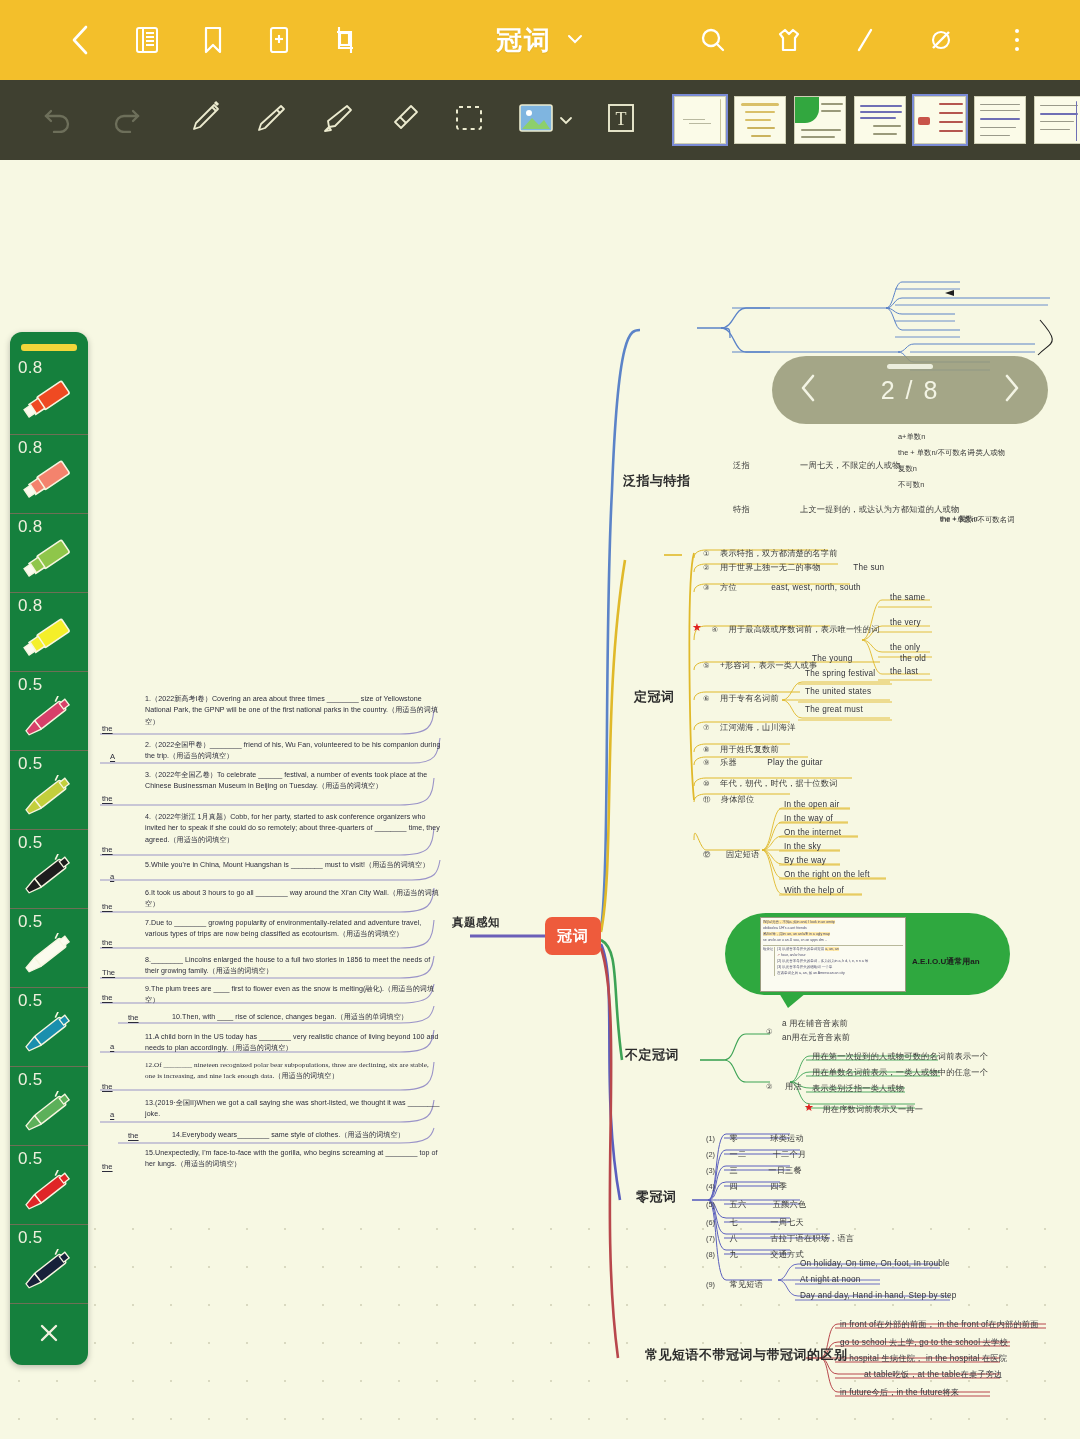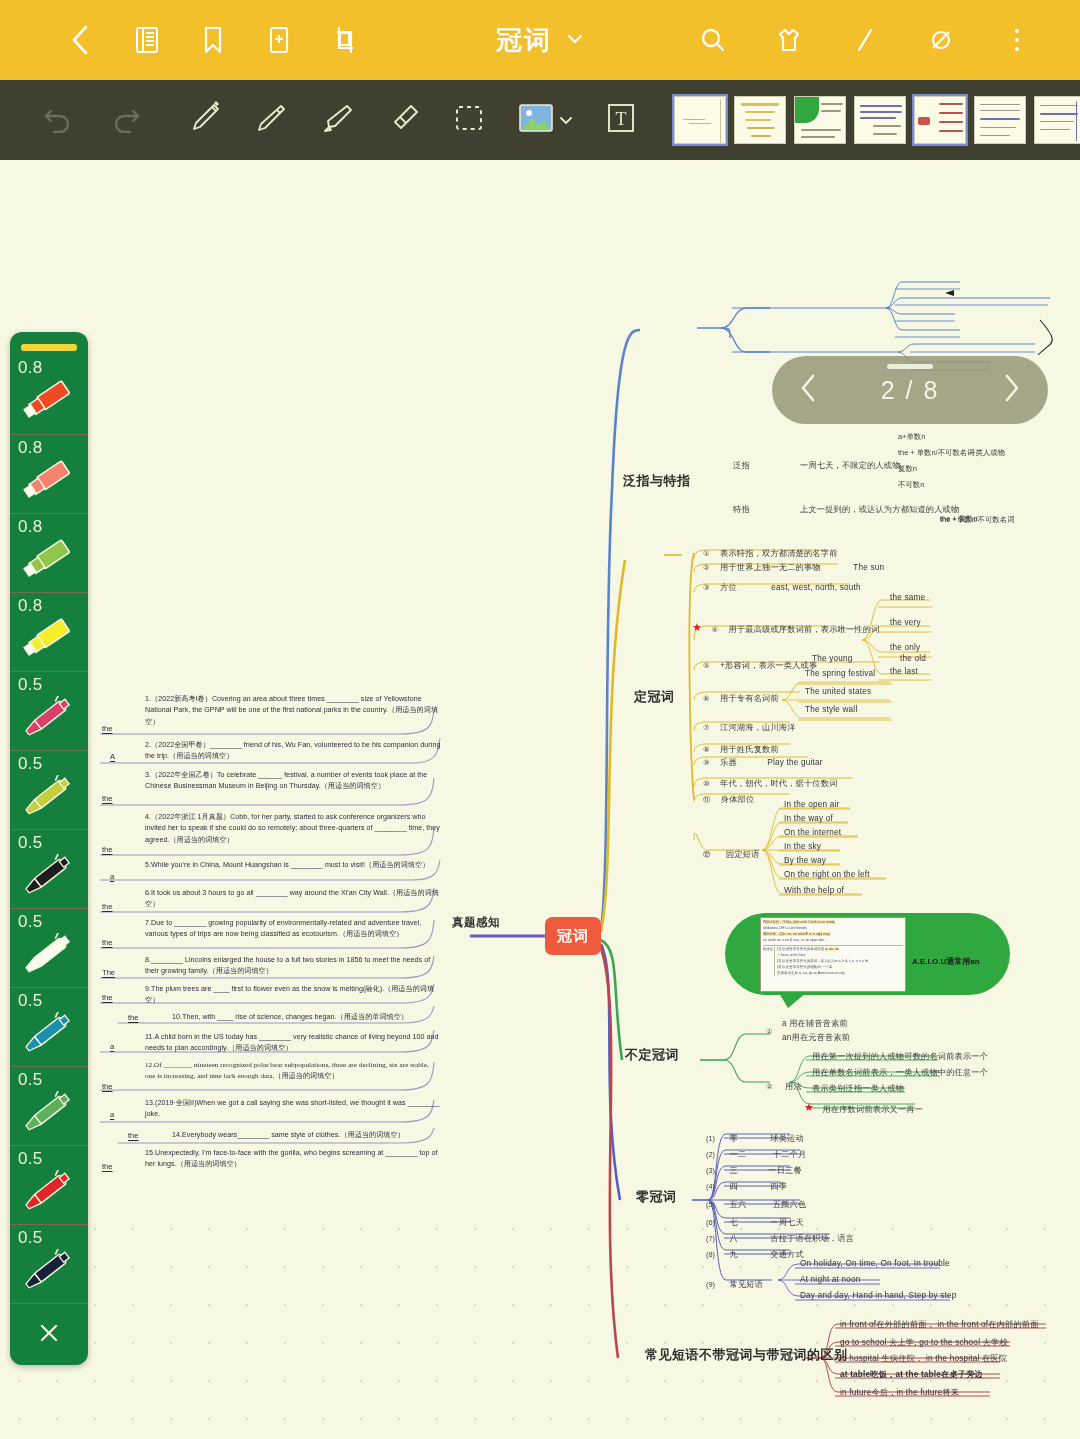--- a/index.html
+++ b/index.html
@@ -637,21 +637,21 @@
       </div>
       <div class="node sub-en" style="left:812px; top:494px;">The young</div>
       <div class="node sub-en" style="left:900px; top:494px;">the old</div>
 
       <div class="node" style="left:703px; top:527px;">
         <span class="idx">⑥</span>
         <span class="sub-zh" style="margin-left:6px;">用于专有名词前</span>
       </div>
       <div class="node sub-en" style="left:805px; top:509px;">The spring festival</div>
       <div class="node sub-en" style="left:805px; top:527px;">The united states</div>
-      <div class="node sub-en" style="left:805px; top:545px;">The style wall</div>
+      <div class="node sub-en" style="left:805px; top:545px;">The great must</div>
 
       <div class="node" style="left:703px; top:556px;">
         <span class="idx">⑦</span>
         <span class="sub-zh" style="margin-left:6px;">江河湖海，山川海洋</span>
       </div>
       <div class="node" style="left:703px; top:578px;">
         <span class="idx">⑧</span>
         <span class="sub-zh" style="margin-left:6px;">用于姓氏复数前</span>
       </div>
       <div class="node" style="left:703px; top:591px;">
@@ -762,21 +762,21 @@
         <span class="idx">(9)</span>
         <span class="sub-zh" style="margin-left:10px;">常见短语</span>
       </div>
       <div class="node sub-en" style="left:800px; top:1099px;">On holiday, On time, On foot, In trouble</div>
       <div class="node sub-en" style="left:800px; top:1115px;">At night at noon</div>
       <div class="node sub-en" style="left:800px; top:1131px;">Day and day, Hand in hand, Step by step</div>
 
       <div class="node sub-en" style="left:840px; top:1159px;">in front of在外部的前面， in the front of在内部的前面</div>
       <div class="node sub-en" style="left:840px; top:1177px;">go to school 去上学, go to the school 去学校</div>
       <div class="node sub-en" style="left:840px; top:1193px;">in hospital 生病住院，  in the hospital 在医院</div>
-      <div class="node sub-en" style="left:840px; top:1209px;font-weight:bold;">at table吃饭，at the table在桌子旁边</div>
+      <div class="node sub-en" style="left:864px; top:1209px;">at table吃饭，at the table在桌子旁边</div>
       <div class="node sub-en" style="left:840px; top:1227px;">in future今后，in the future将来</div>
     </div>
 
     <div class="exblock">
       <svg width="345" height="455" style="position:absolute; left:0; top:0;">
         <g stroke="#9a93c8" stroke-width="1.1" fill="none">
           <path d="M0 44 H 300 C 330 44 332 36 334 20"></path>
           <path d="M0 73 H 312 C 336 73 338 64 340 48"></path>
           <path d="M0 115 H 300 C 330 115 332 107 334 88"></path>
           <path d="M0 165 H 300 C 330 165 332 157 334 138"></path>
@@ -792,21 +792,21 @@
           <path d="M18 453 H 300 C 330 453 332 445 334 438"></path>
         </g>
       </svg>
 
       <div class="exrow ex-t" style="top:4px; width:296px;">1.（2022新高考I卷）Covering an area about three times ________ size of Yellowstone National Park, the GPNP will be one of the first national parks in the country.（用适当的词填空）</div>
       <div class="ans" style="left:2px; top:34px;">the</div>
 
       <div class="exrow ex-t" style="top:50px; width:296px;">2.（2022全国甲卷）________ friend of his, Wu Fan, volunteered to be his companion during the trip.（用适当的词填空）</div>
       <div class="ans" style="left:10px; top:62px;">A</div>
 
-      <div class="exrow ex-t" style="top:80px; width:296px;">3.（2022年全国乙卷）To celebrate ______ festival, a number of events took place at the Chinese Businessman Museum in Beijing on Thursday.（用适当的词填空）</div>
+      <div class="exrow ex-t" style="top:80px; width:296px;">3.（2022年全国乙卷）To celebrate ______ festival, a number of events took place at the Chinese Businessman Museum in Beijing on Tuesday.（用适当的词填空）</div>
       <div class="ans" style="left:2px; top:104px;">the</div>
 
       <div class="exrow ex-t" style="top:122px; width:296px;">4.（2022年浙江 1月真题）Cobb, for her party, started to ask conference organizers who invited her to speak if she could do so remotely; about three-quarters of ________ time, they agreed.（用适当的词填空）</div>
       <div class="ans" style="left:2px; top:155px;">the</div>
 
       <div class="exrow ex-t" style="top:170px; width:296px;">5.While you're in China, Mount Huangshan is ________ must to visit!（用适当的词填空）</div>
       <div class="ans" style="left:10px; top:182px;">a</div>
 
       <div class="exrow ex-t" style="top:198px; width:296px;">6.It took us about 3 hours to go all ________ way around the Xi'an City Wall.（用适当的词填空）</div>
       <div class="ans" style="left:2px; top:212px;">the</div>

